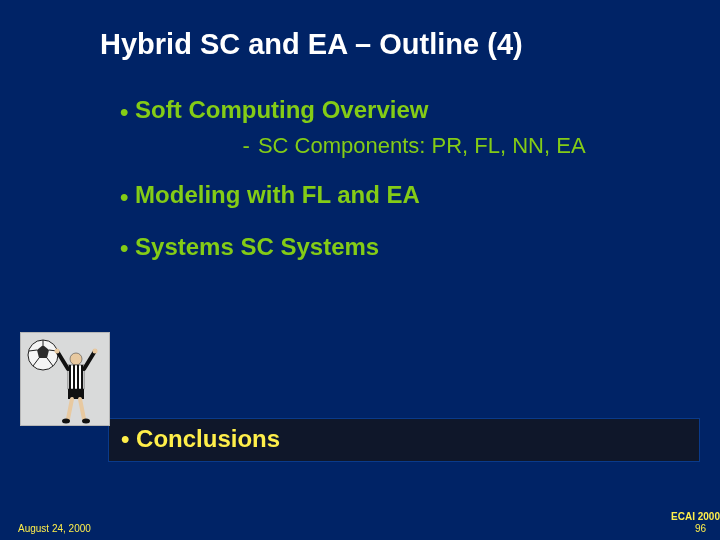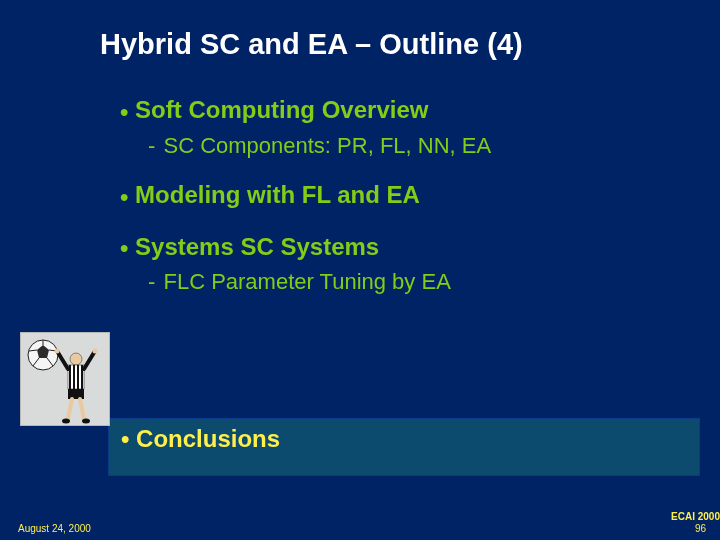--- a/index.html
+++ b/index.html
@@ -46,32 +46,33 @@
   .bullet .dot {
     display: inline-block;
     vertical-align: middle;
   }
   .sub {
     margin-left: 28px;
     margin-top: 6px;
     font-size: 22px;
     font-weight: normal;
     line-height: 1.25;
+    text-align: center;
   }
   .sub .dash {
     margin-right: 2px;
   }
   .conclusions-wrap {
     position: absolute;
     left: 108px;
     right: 20px;
     top: 418px;
-    background: #0c4a6e;
+    background: #0f172a;
     border: 1px solid #0a3a8a;
-    padding: 6px 12px 22px 12px;
+    padding: 6px 12px 8px 12px;
     color: #ffef4a;
     font-weight: bold;
     font-size: 24px;
   }
   .footer {
     position: absolute;
     left: 0;
     right: 0;
     bottom: 6px;
     font-size: 10px;
@@ -127,23 +128,20 @@
       <span class="dash">- </span><span>SC Components: PR, FL, NN, EA</span>
     </div>
 
     <div class="bullet">
       <span class="dot">•&nbsp;</span><span>Modeling with FL and EA</span>
     </div>
 
     <div class="bullet">
       <span class="dot">•&nbsp;</span><span>Systems SC Systems</span>
     </div>
-    <div class="sub">
-      <span class="dash">- </span><span>FLC Parameter Tuning by EA</span>
-    </div>
 
   </div>
 
   <div class="conclusions-wrap">
     <span class="dot">•&nbsp;</span><span>Conclusions</span>
   </div>
 
   <div class="clipart">
     <svg viewBox="0 0 88 92">
 

